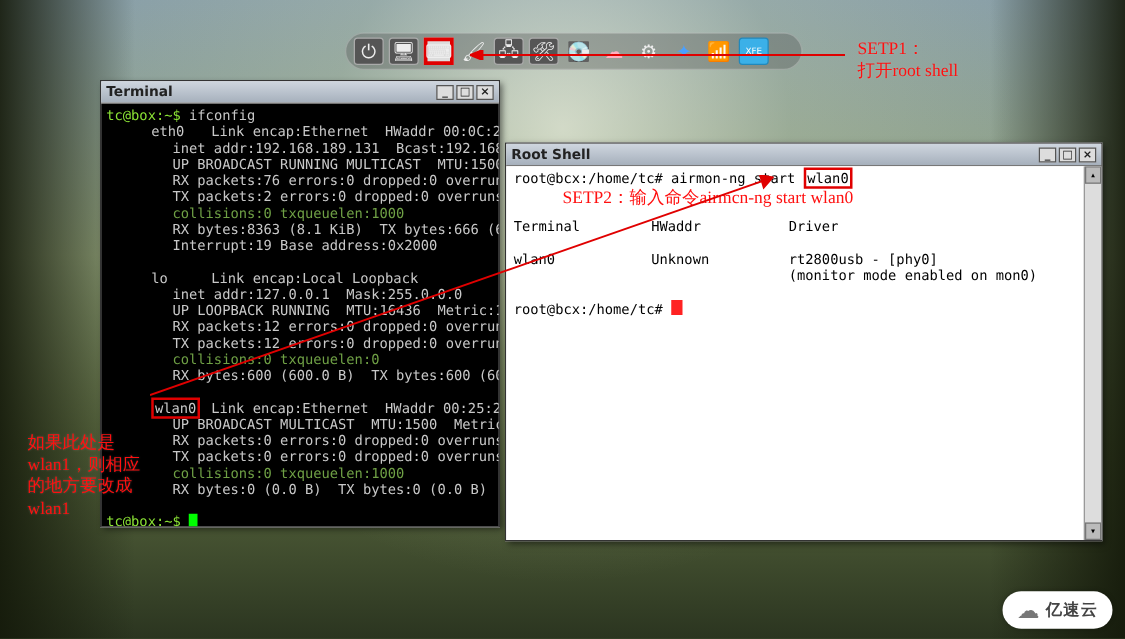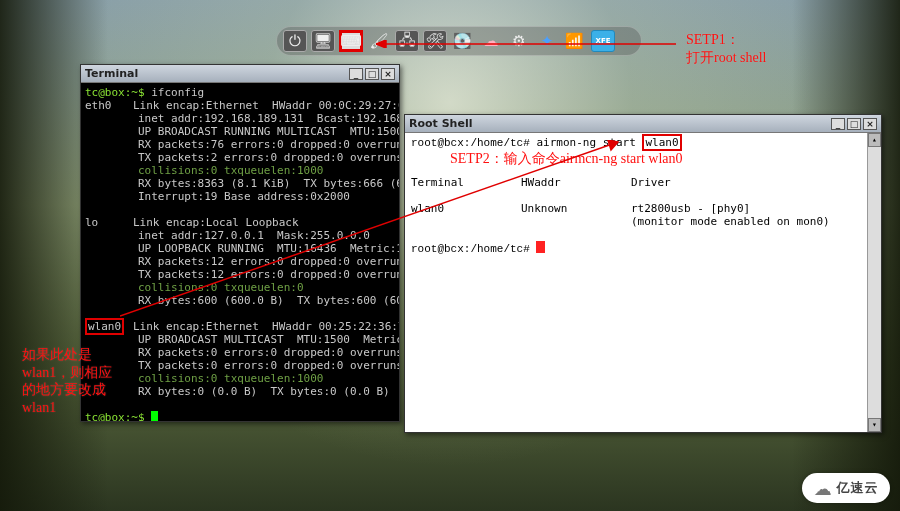--- a/index.html
+++ b/index.html
@@ -66,21 +66,21 @@
   .termbody {
     background: #000; color: #c8c8c8;
     font-family: "DejaVu Sans Mono","Consolas",monospace;
     font-size: 11px; line-height: 13px;
     padding: 3px 6px; white-space: pre; overflow: hidden;
     height: calc(100% - 18px);
     position: relative;
   }
   .termbody.rootshell { background: #fff; color: #000; }
   .prompt-user { color: #8ae234; }
-  .prompt-root { color: #000; font-family: Liberation Mono, monospace; }
+  .prompt-root { color: #000; }
   .cursor-green { background: #00ff00; color: #000; display: inline-block; width: 7px; height: 11px; vertical-align: -1px;}
   .cursor-red { background: #ff2222; display: inline-block; width: 9px; height: 12px; vertical-align: -1px;}
   .mark-red { border: 2px solid #e00000; padding: 0 1px; }
   .dim-ol { color: #6fa045; text-align: right; }
 
   
   .watermark {
     position: absolute; right: 10px; bottom: 8px;
     width: 88px; height: 30px; display: flex; align-items: center; justify-content: center;
     background: #fff; border-radius: 15px; box-shadow: 0 0 4px rgba(0,0,0,0.3);
@@ -91,41 +91,41 @@
   #win-terminal { left: 80px; top: 64px; width: 320px; height: 358px; }
   #win-terminal .termbody { padding-left: 4px; }
   #win-root { left: 404px; top: 114px; width: 478px; height: 319px; }
 
   .scrollbar-stub {
     position: absolute; right: 0; top: 0; bottom: 0; width: 14px;
     background: #ddd; border-left: 1px solid #999;
     display: flex; flex-direction: column; justify-content: space-between;
   }
   .scrollbar-stub .sbtn { height: 14px; background: #bbb; border: 1px solid #777; font-size: 8px; text-align: center; line-height: 11px; }
-  .ifname { display: inline-block; width: 48px; }
+  .ifname { display: inline-block; width: 48px; margin-left: 36px; }
 </style>
 </head>
 <body>
 
 <div class="edge-left"></div>
 <div class="edge-right"></div>
 
 <div class="taskbar">
   <span class="tbicon boxed">⏻</span>
   <span class="tbicon boxed">🖥</span>
   <span class="tbicon light tb-hilite">⌨</span>
   <span class="tbicon">🖌</span>
   <span class="tbicon boxed">🖧</span>
   <span class="tbicon boxed">🛠</span>
   <span class="tbicon">💽</span>
   <span class="tbicon" style="color:#ffb0c0">☁</span>
   <span class="tbicon">⚙</span>
   <span class="tbicon" style="color:#4aa0ff">✦</span>
   <span class="tbicon" style="color:#ff3030">📶</span>
-  <span class="tbicon" style="background:#3bb0e8;font-size:7px;font-weight:bold;color:#fff;border:1px solid #2288bb">XFE</span>
+  <span class="tbicon" style="background:#3bb0e8;font-size:7px;font-weight:normal;color:#fff;border:1px solid #2288bb">XFE</span>
 </div>
 
 <svg class="arrow" style="left:376px; top:40px; width:312px; height:8px">
   <line x1="0" y1="4" x2="300" y2="4"></line>
   <polygon class="head" points="0,4 10,0 10,8"></polygon>
 </svg>
 <div class="annot" style="left:686px; top:31px">SETP1：
 打开root shell</div>
 
 <div id="win-terminal" class="win">

